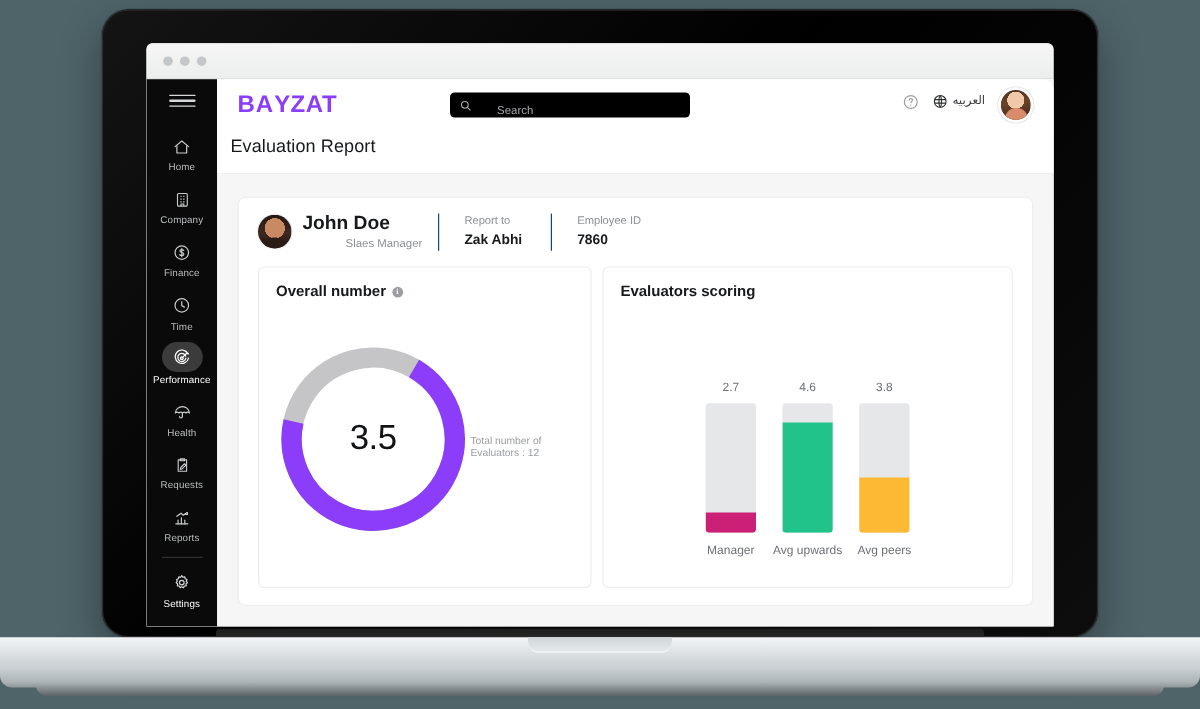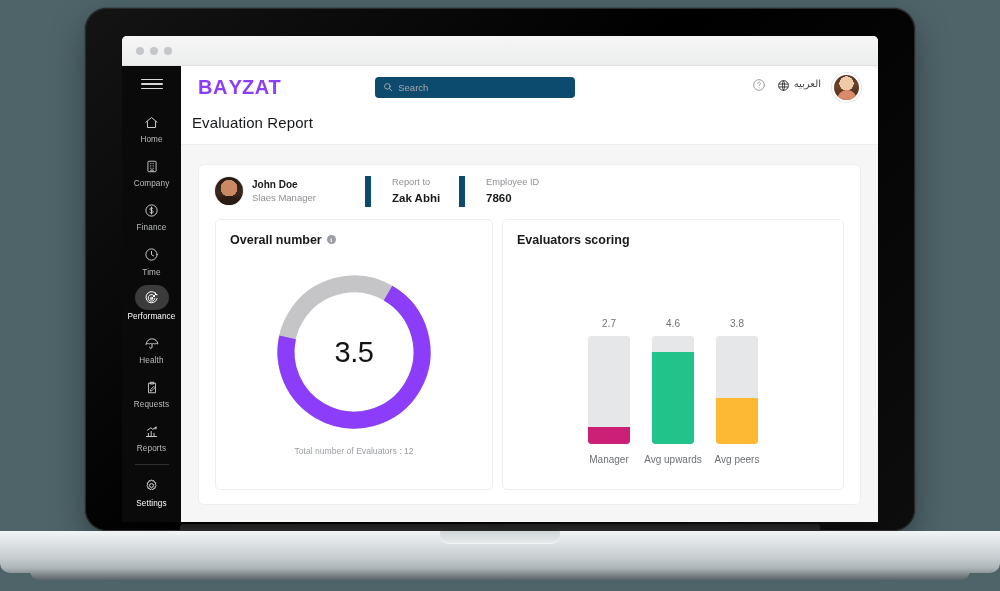--- a/index.html
+++ b/index.html
@@ -105,22 +105,22 @@
   }
   #header-top { height: 42px; display: flex; align-items: center; padding: 16px 17px; }
   #brand-logo {
     font-size: 20px; font-weight: 800; color: #8b3dfa;
     letter-spacing: .6px; display: flex; align-items: baseline;
   }
   #brand-logo .brand-y { display: inline-block; transform: scaleX(-1); }
 
   #search-box {
     margin-left: 94px; width: 200px; height: 21px;
-    background: #0c4a6e; border-radius: 4px;
-    display: flex; align-items: center; gap: 5px; padding: 0 8px;
+    background: #000000; border-radius: 4px;
+    display: flex; align-items: flex-end; gap: 21px; padding: 0 8px;
   }
   #search-input-text { font-size: 9.5px; color: #a6a8ac; }
 
   #header-actions { margin-left: auto; display: flex; align-items: center; gap: 11px; }
   #lang-switch { display: flex; gap: 4px; }
   #lang-label { font-size: 10px; color: #3d3f42; direction: rtl; }
   #avatar-top {
     width: 29px; height: 29px; border-radius: 50%;
     background: radial-gradient(circle at 50% 34%, #f0c9a8 0 34%, transparent 35%),
                 linear-gradient(170deg,#4a2f22 0%,#6b4329 42%,#3a2417 100%);
@@ -147,24 +147,24 @@
   #profile-avatar {
     width: 28px; height: 28px; border-radius: 50%;
     background: radial-gradient(circle at 50% 40%, #c98a63 0 38%, transparent 39%),
                 linear-gradient(180deg,#241712 0%,#3d2a1f 55%,#1b110d 100%);
     position: relative; overflow: hidden; box-shadow: 0 0 0 1px #f0eff0;
   }
   #profile-avatar::after {
     content: ""; position: absolute; left: 50%; bottom: -2px; transform: translateX(-50%);
     width: 18px; height: 11px; border-radius: 8px 8px 0 0; background: #2a1c15;
   }
-  #profile-name { font-size: 10px; font-weight: 700; color: #17191b; line-height: 1.35; }
-  #profile-role { font-size: 9.5px; color: #8d9094; line-height: 1.35; }
-
-  .profile-field { padding-left: 21px; border-left: 6px solid #0c4a6e; min-width: 94px; }
+  #profile-name { font-size: 16px; font-weight: 700; color: #17191b; line-height: 1.35; }
+  #profile-role { font-size: 9.5px; color: #8d9094; line-height: 1.35; margin-left: 36px; }
+
+  .profile-field { padding-left: 21px; border-left: 1px solid #0c4a6e; min-width: 94px; }
   .field-label { font-size: 9.3px; color: #8d9094; line-height: 1.5; }
   .field-value { font-size: 11.5px; font-weight: 700; color: #17191b; line-height: 1.45; }
 
   #panels-row { flex: 1; display: flex; gap: 9px; padding: 0 16px 14px; min-height: 0; }
   .panel {
     background: #fff; border: 1px solid #ededef; border-radius: 5px;
     padding: 13px 14px 8px; display: flex; flex-direction: column;
   }
   #overall-panel { flex: 0 0 278px; }
   #evaluators-panel { flex: 1; }
@@ -172,21 +172,21 @@
     font-size: 12.5px; font-weight: 600; color: #17191b;
     display: flex; align-items: center; gap: 5px;
   }
   #info-icon {
     width: 9px; height: 9px; border-radius: 50%; background: #9b9ea2;
     color: #fff; font-size: 6.6px; font-weight: 700; line-height: 9px;
     text-align: center; font-family: "Liberation Serif", serif;
   }
 
   
-  #donut-wrap { flex: 1; display: flex; flex-direction: column; align-items: center; justify-content: center; }
+  #donut-wrap { flex: 1; display: flex; flex-direction: row; align-items: center; justify-content: center; }
   #donut { position: relative; width: 162px; height: 162px; }
   #donut svg { display: block; transform: rotate(-90deg); }
   #donut-value {
     position: absolute; inset: 0; display: flex; align-items: center; justify-content: center;
     font-size: 29px; font-weight: 500; color: #111315; letter-spacing: -.4px;
   }
   #evaluator-count { font-size: 8.6px; color: #9b9ea2; margin-top: 13px; }
 
   
   #bars-area { flex: 1; display: flex; align-items: flex-end; justify-content: center; padding-bottom: 16px; }

